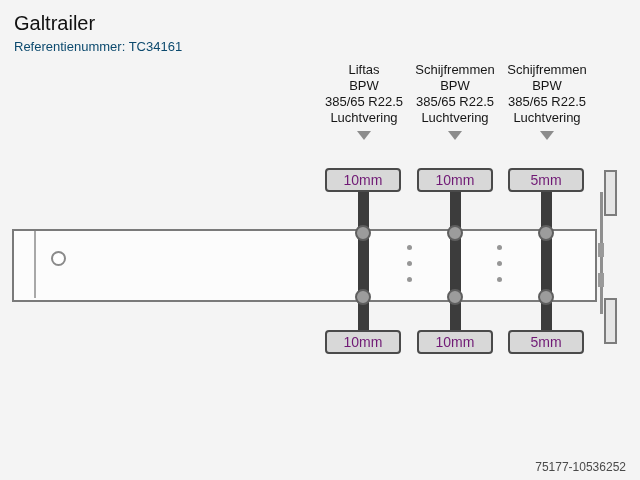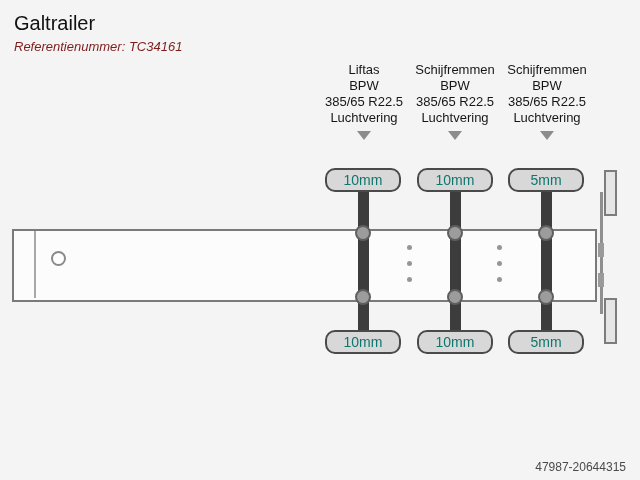--- a/index.html
+++ b/index.html
@@ -22,22 +22,21 @@
     left: 14px;
     top: 12px;
     font-size: 20px;
     color: #111;
   }
   .ref {
     position: absolute;
     left: 14px;
     top: 39px;
     font-size: 13px;
-    color: #7f1d1d;
-    font-style: italic;
+    color: #0c4a6e;
   }
 
   
   .spec-col {
     position: absolute;
     top: 62px;
     width: 96px;
     text-align: center;
   }
   .spec-line {
@@ -144,26 +143,26 @@
     background: var(--hub-fill, #9c9c9c);
   }
   .hub.top { top: 225px; }
   .hub.bottom { top: 289px; }
   .tire {
     position: absolute;
     left: -38px;
     width: 72px;
     height: 20px;
     border: 2px solid #4a4a4a;
-    border-radius: 10px;
+    border-radius: 4px;
     background: var(--tire-fill, #d8d8d8);
     font-size: 14px;
     line-height: 20px;
     text-align: center;
-    color: #0f766e;
+    color: #701a75;
   }
   .tire.top { top: 168px; }
   .tire.bottom { top: 330px; }
 
   
   .footer-id {
     position: absolute;
     right: 14px;
     bottom: 6px;
     font-size: 12px;
@@ -244,15 +243,15 @@
     <div class="axle" style="left:546px">
       <div class="axle-bar"></div>
       <div class="hub top"></div>
       <div class="hub bottom"></div>
       <div class="tire top">5mm</div>
       <div class="tire bottom">5mm</div>
     </div>
 
   </div>
 
-  <div class="footer-id">47987-20644315</div>
+  <div class="footer-id">75177-10536252</div>
 
 </div>
 
 </body></html>

